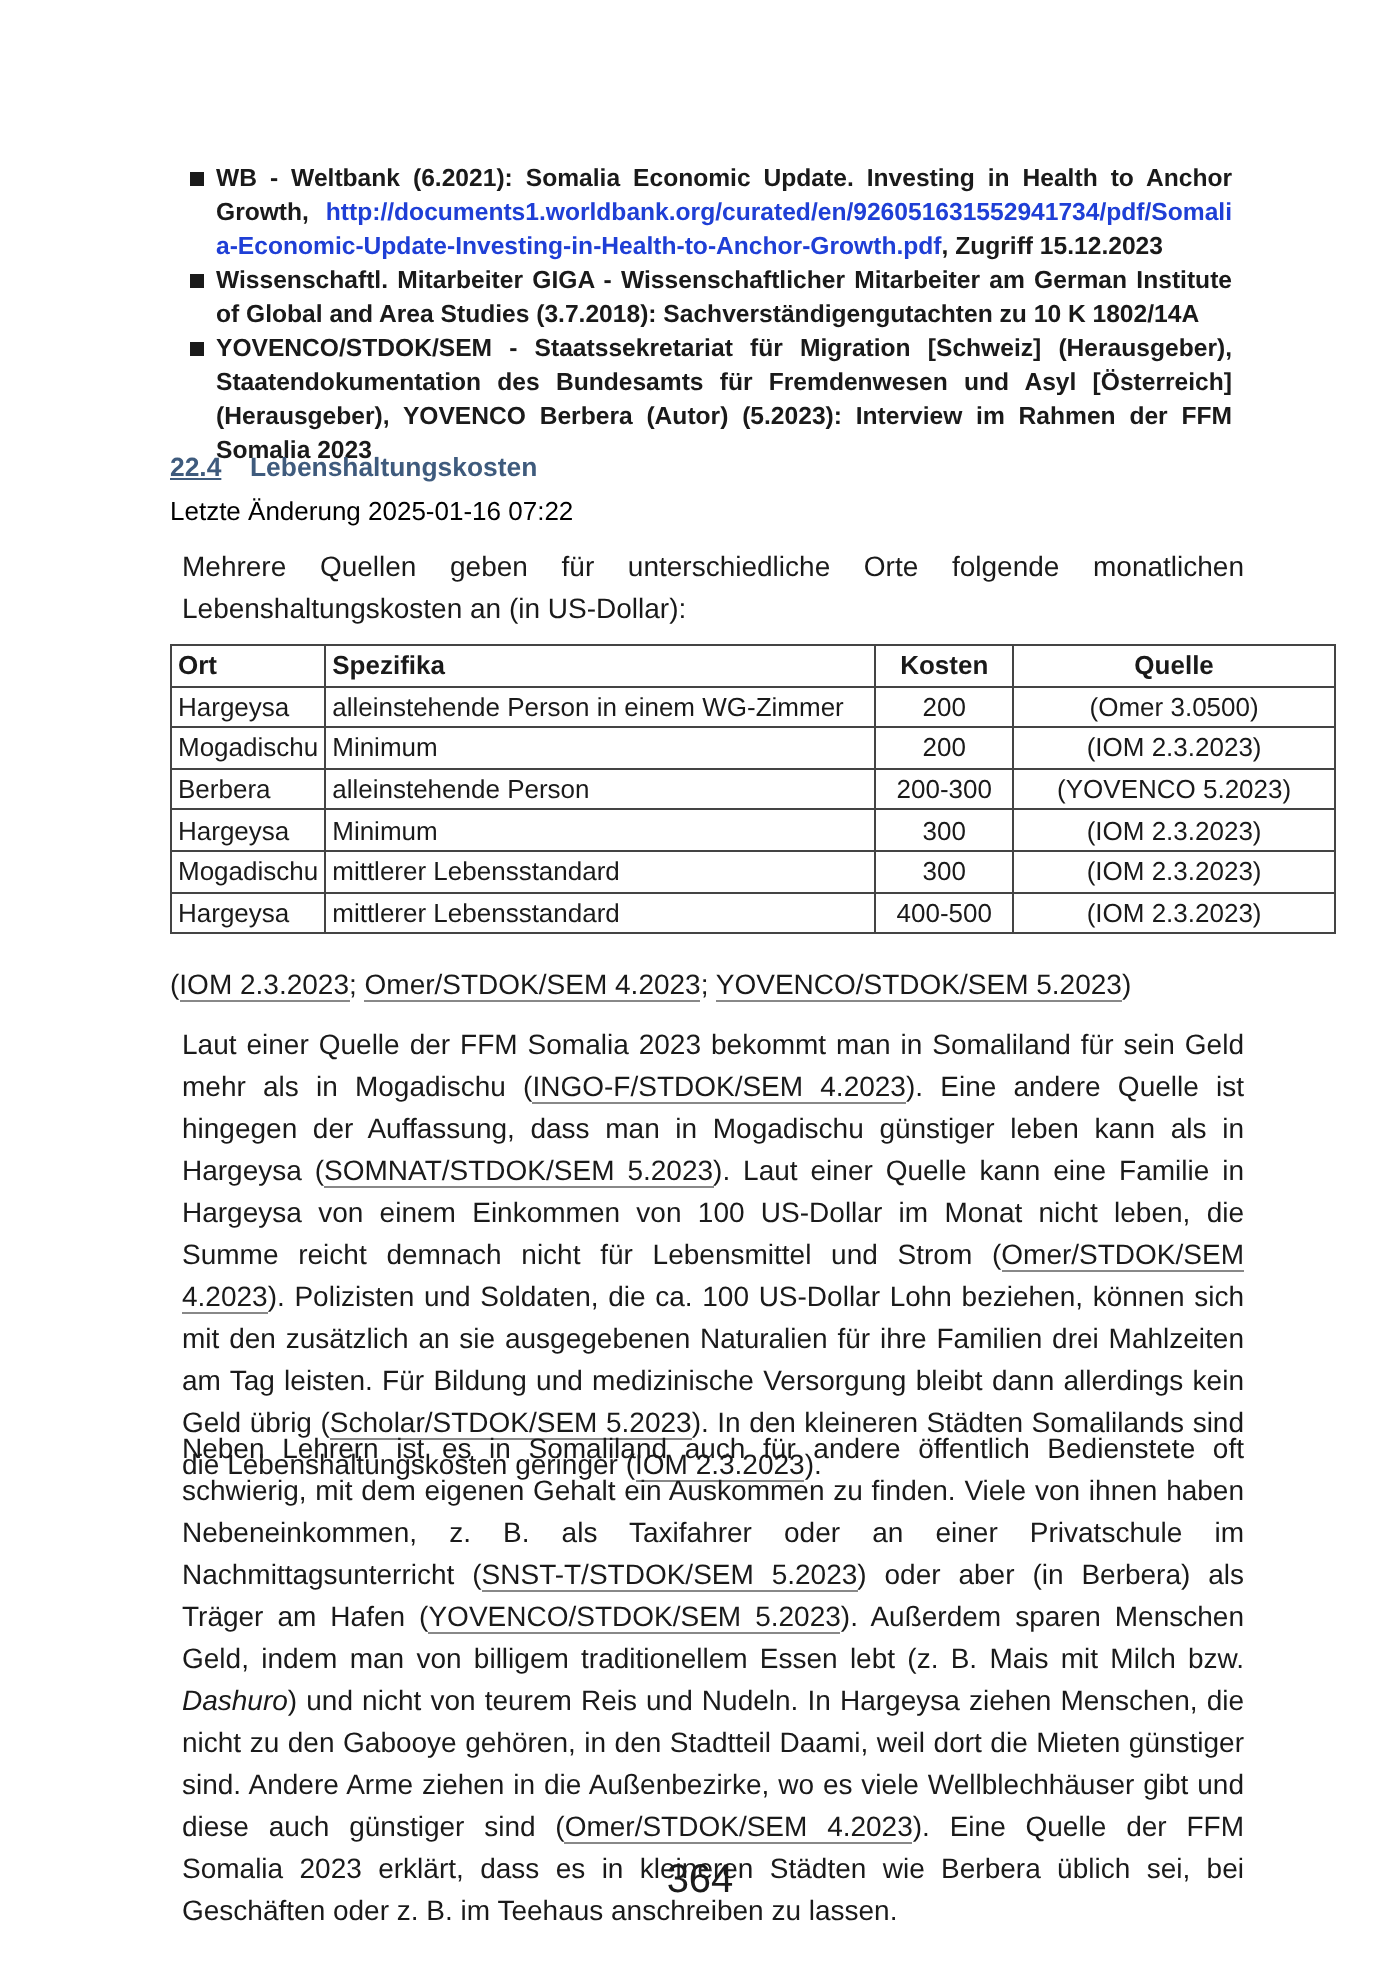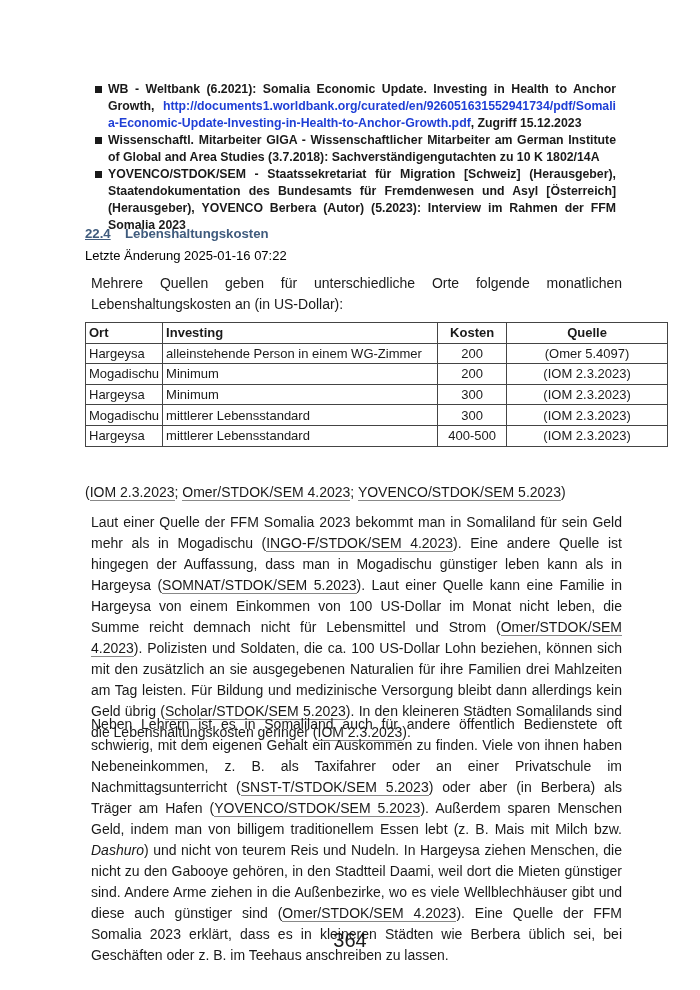--- a/index.html
+++ b/index.html
@@ -47,37 +47,43 @@
   <span class="num">22.4</span><span>Lebenshaltungskosten</span>
 </div>
 <div class="changed">Letzte Änderung 2025-01-16 07:22</div>
 
 <p class="para" style="top:273px">Mehrere Quellen geben für unterschiedliche Orte folgende monatlichen Lebenshaltungskosten an (in US-Dollar):</p>
 
 <table class="costs">
   <thead>
     <tr>
       <th class="col1">Ort</th>
-      <th class="col2">Investing</th>
+      <th class="col2">Spezifika</th>
       <th class="col3 c">Kosten</th>
       <th class="c">Quelle</th>
     </tr>
   </thead>
   <tbody>
     <tr>
       <td>Hargeysa</td>
       <td>alleinstehende Person in einem WG-Zimmer</td>
       <td class="c">200</td>
-      <td class="c">(Omer 5.4097)</td>
+      <td class="c">(Omer 3.0500)</td>
     </tr>
     <tr>
       <td>Mogadischu</td>
       <td>Minimum</td>
       <td class="c">200</td>
       <td class="c">(IOM 2.3.2023)</td>
+    </tr>
+    <tr>
+      <td>Berbera</td>
+      <td>alleinstehende Person</td>
+      <td class="c">200-300</td>
+      <td class="c">(YOVENCO 5.2023)</td>
     </tr>
     <tr>
       <td>Hargeysa</td>
       <td>Minimum</td>
       <td class="c">300</td>
       <td class="c">(IOM 2.3.2023)</td>
     </tr>
     <tr>
       <td>Mogadischu</td>
       <td>mittlerer Lebensstandard</td>

